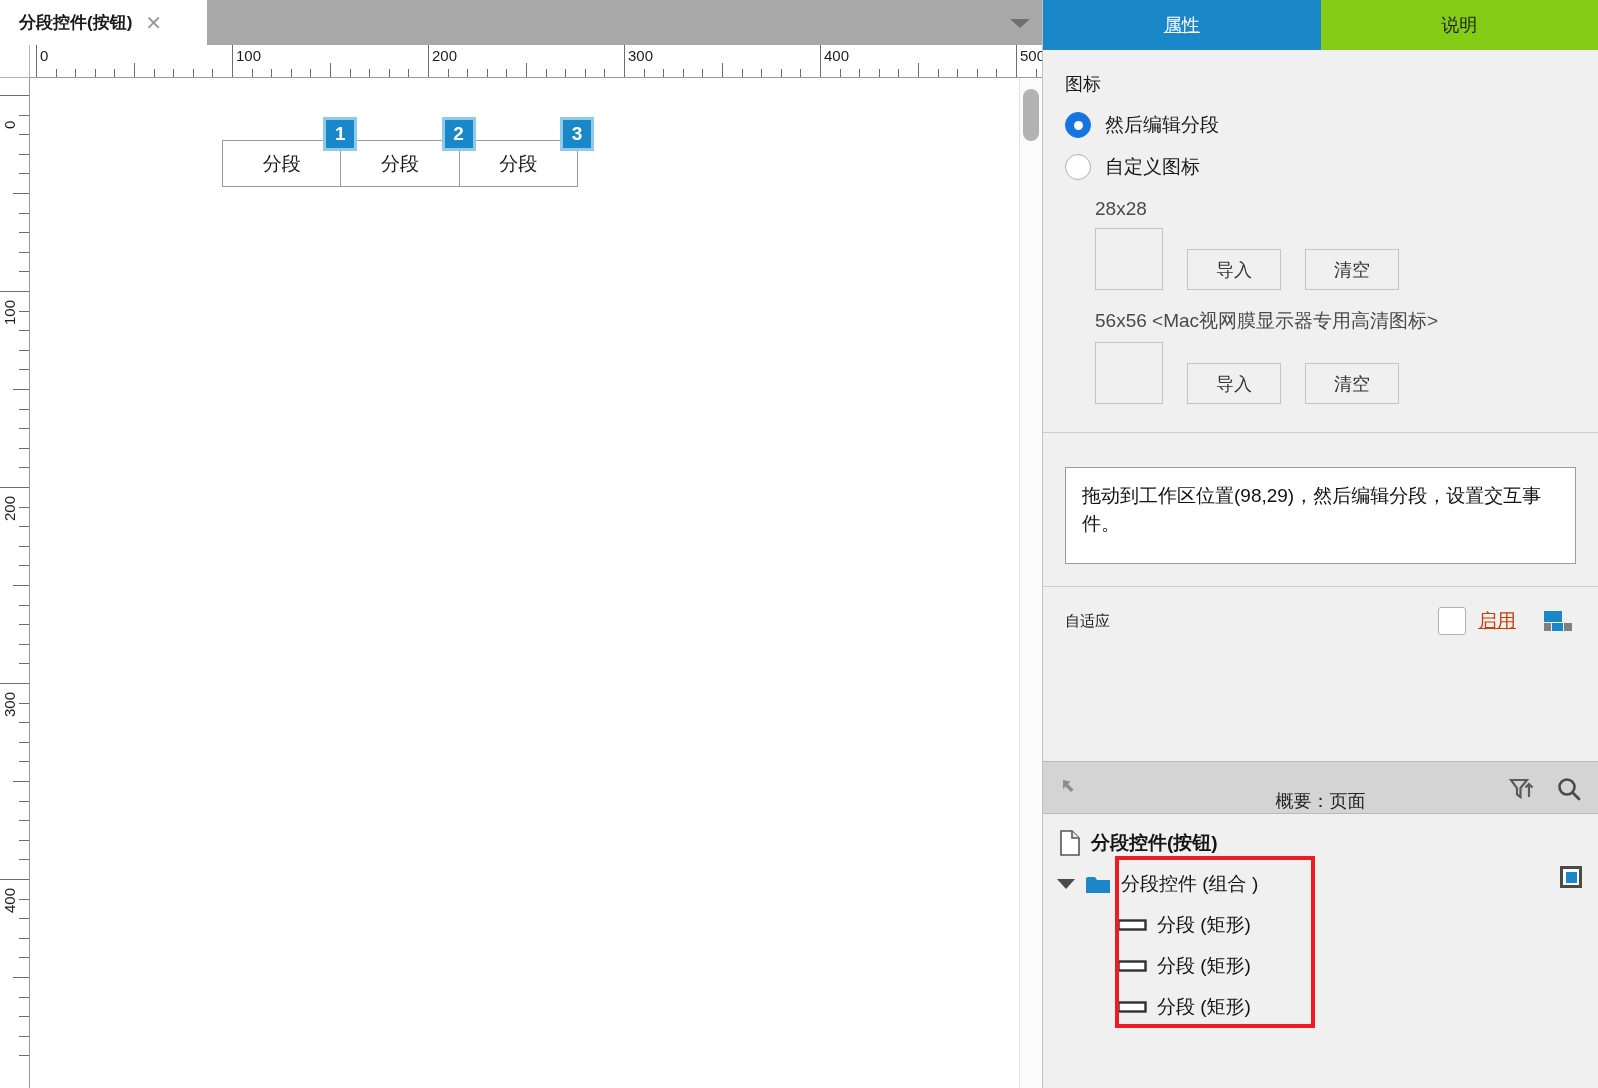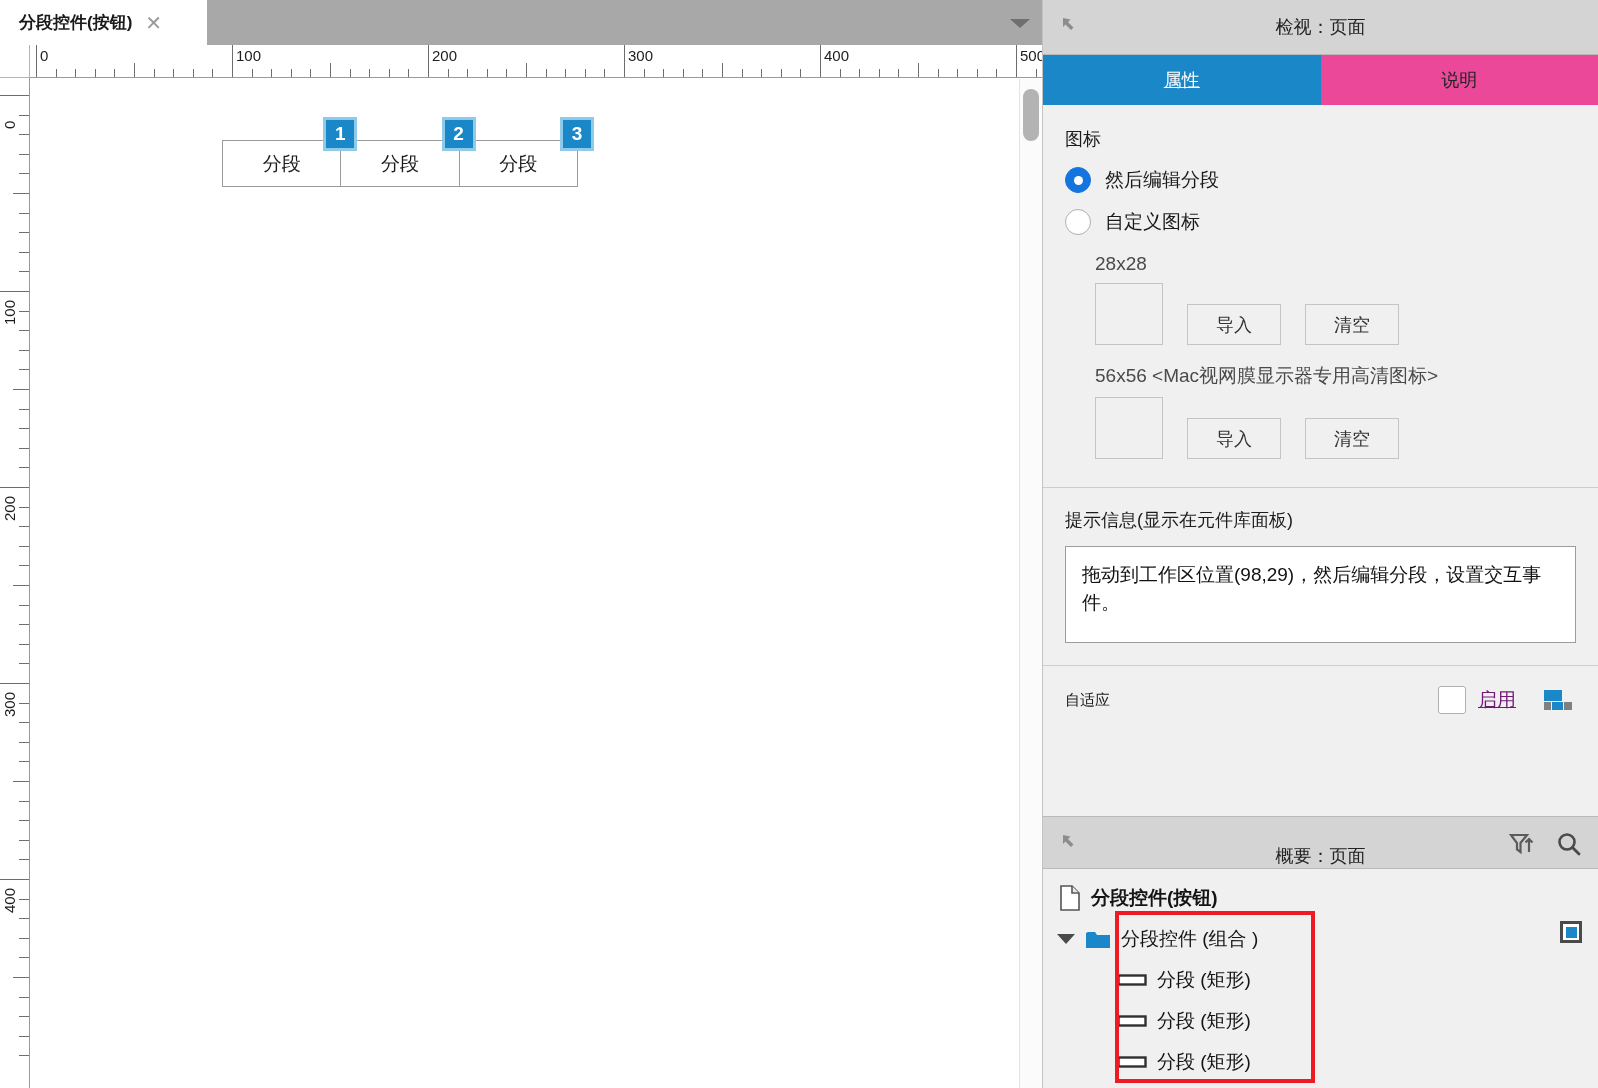--- a/index.html
+++ b/index.html
@@ -121,21 +121,21 @@
   .panel-header-title { font-size: 18px; color: #222; }
   .collapse-arrow {
     position: absolute; left: 18px; top: 16px;
     width: 18px; height: 18px; cursor: pointer;
   }
 
   
   #inspector-tabs { display: flex; width: 100%; height: 50px; }
   .insp-tab {
     flex: 1 1 0; display: flex; align-items: center; justify-content: center;
-    font-size: 18px; background: #ec4899; color: #222; cursor: pointer;
+    font-size: 18px; background: #84cc16; color: #222; cursor: pointer;
   }
   .insp-tab.active { background: #1a87c8; color: #ffffff; text-decoration: underline; }
 
   
   #inspector-body {
     width: 100%; height: 711px; background: #f0f0f0; overflow: hidden;
     position: relative;
   }
   .sect { padding: 0 22px; }
   .sect-title { font-size: 18px; color: #1c1c1c; }
@@ -188,21 +188,21 @@
 
   #adaptive-row {
     display: flex; align-items: center; height: 68px; padding: 0 22px;
   }
   #adaptive-label { font-size: 15px; color: #1a1a1a; }
   #adaptive-spacer { flex: 1 1 auto; }
   .checkbox {
     width: 28px; height: 28px; border: 1px solid #b0b0b0; background: #ffffff;
     border-radius: 3px; flex: 0 0 auto; cursor: pointer;
   }
-  #adaptive-enable-label { margin-left: 12px; font-size: 19px; color: #701a75; text-decoration: underline; }
+  #adaptive-enable-label { margin-left: 12px; font-size: 19px; color: #c2410c; text-decoration: underline; }
   #adaptive-icon { margin-left: 28px; margin-right: 4px; width: 28px; height: 20px; cursor: pointer; }
 
   
   #outline-header {
     position: relative; width: 100%; height: 53px;
     background: #d4d4d4; border-top: 1px solid #b9b9b9; border-bottom: 1px solid #b9b9b9;
     display: flex; align-items: flex-end; justify-content: center;
   }
   #outline-tools {
     position: absolute; right: 16px; top: 14px; display: flex; gap: 22px;
@@ -393,26 +393,20 @@
     </div>
 
     <div id="canvas-scroll-track">
       <div id="canvas-scroll-thumb"></div>
     </div>
 
   </div>
 
   <div id="right-panel">
 
-    <div class="panel-header">
-      <svg class="collapse-arrow" viewBox="0 0 18 18">
-        <path d="M2 2 L2 11 L4.5 8.5 L10 14 L12.5 11.5 L7 6 L9.5 3.5 Z" fill="#8d8d8d"></path>
-      </svg>
-      <span class="panel-header-title">检视：页面</span>
-    </div>
 
     <div id="inspector-tabs">
       <div class="insp-tab active">属性</div>
       <div class="insp-tab">说明</div>
     </div>
 
     <div id="inspector-body">
 
       <div class="sect" style="padding-top:22px;">
         <div class="sect-title">图标</div>
@@ -438,21 +432,20 @@
         <div class="icon-row">
           <div class="icon-preview"></div>
           <div class="small-btn">导入</div>
           <div class="small-btn">清空</div>
         </div>
       </div>
 
       <div class="divider" style="margin-top:28px;"></div>
 
       <div id="tips-section">
-        <div id="tips-title">提示信息(显示在元件库面板)</div>
         <textarea id="tips-textarea" placeholder="" style="">拖动到工作区位置(98,29)，然后编辑分段，设置交互事件。</textarea>
       </div>
 
       <div class="divider"></div>
 
       <div id="adaptive-row">
         <span id="adaptive-label">自适应</span>
         <span id="adaptive-spacer"></span>
         <span class="checkbox"></span>
         <span id="adaptive-enable-label">启用</span>

